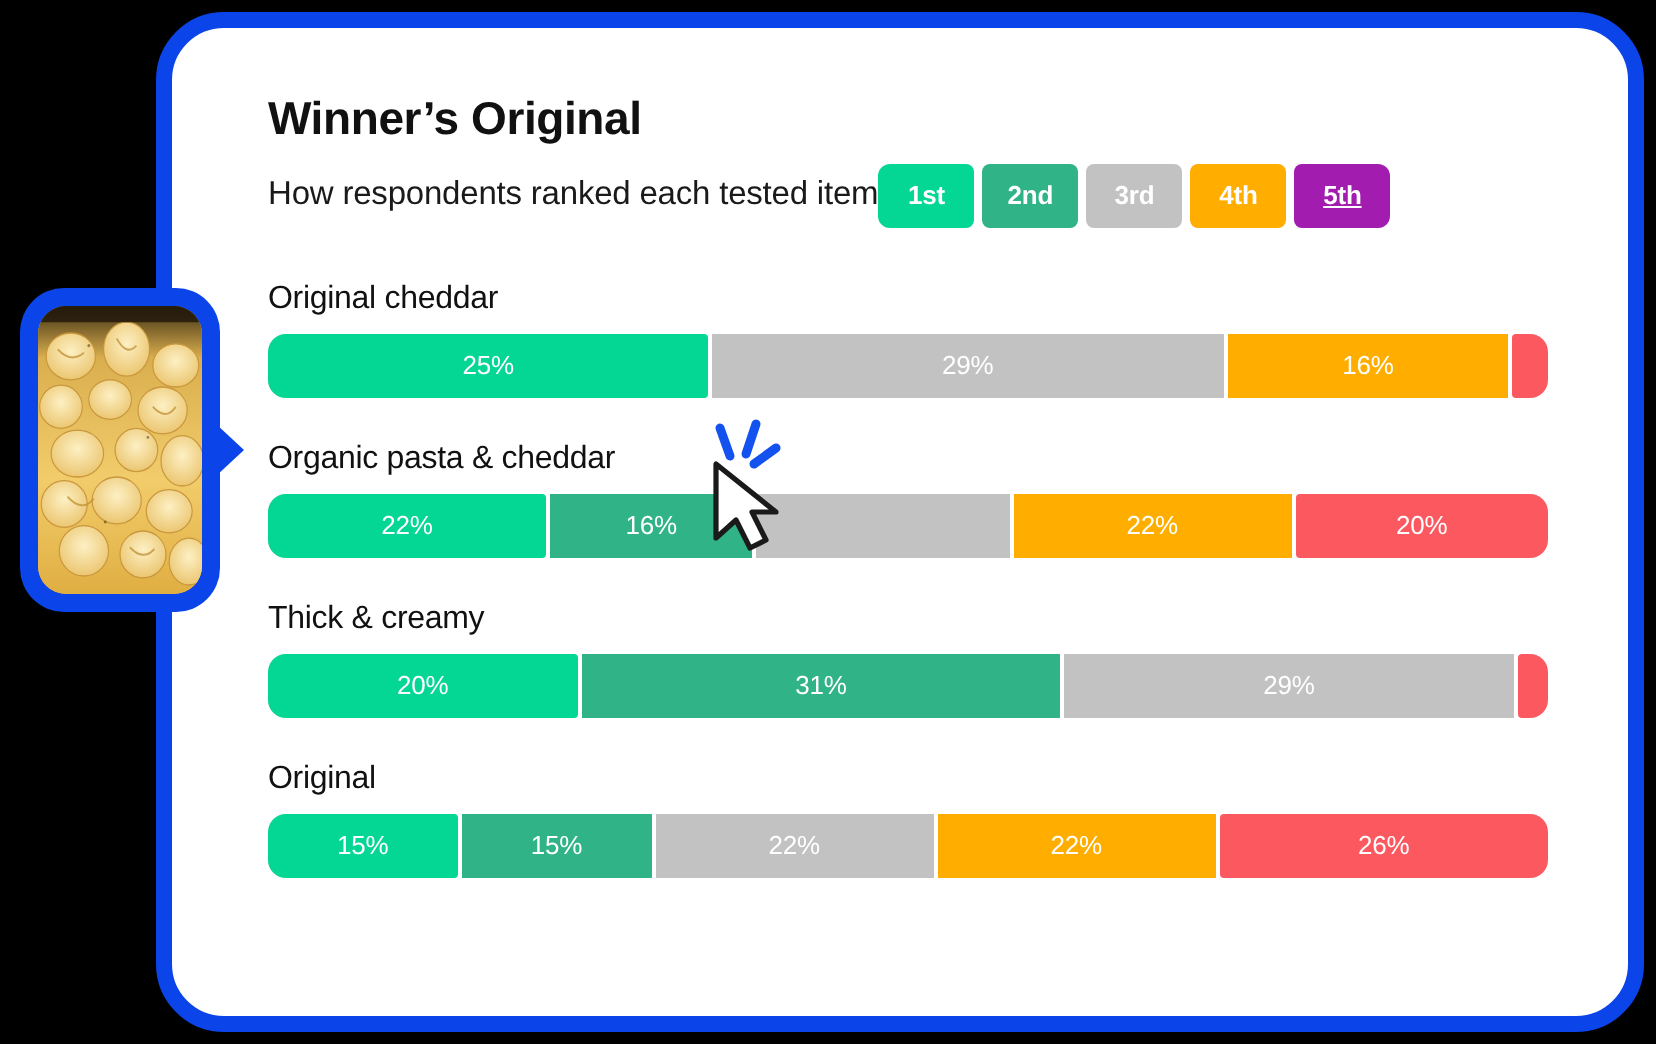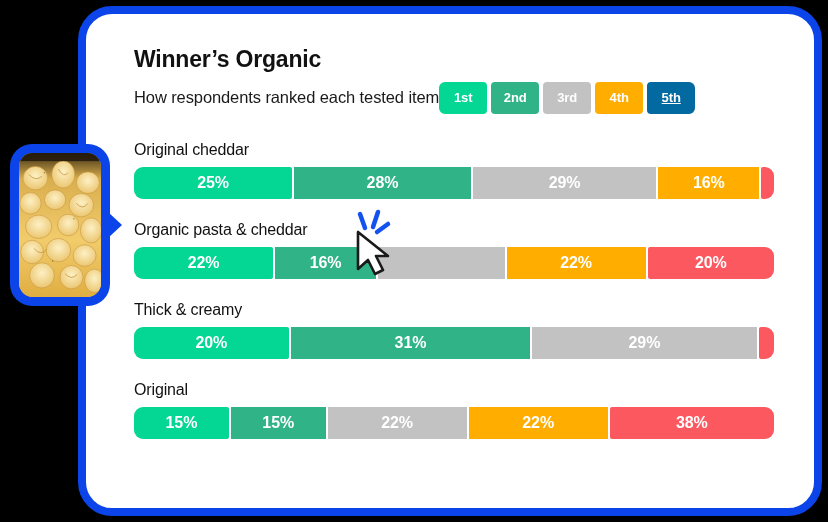--- a/index.html
+++ b/index.html
@@ -111,22 +111,22 @@
     height: 32px;
     width: 640px;
     gap: 2px;
   }
 
   .seg {
     display: flex;
     align-items: center;
     justify-content: center;
     color: #ffffff;
-    font-size: 16px;
-    font-weight: 700;
+    font-size: 13px;
+    font-weight: 400;
     letter-spacing: -0.1px;
     overflow: hidden;
     white-space: nowrap;
   }
   .seg:first-child { border-radius: 9px 2px 2px 9px; }
   .seg:last-child  { border-radius: 2px 9px 9px 2px; }
 
   
   .thumb-card {
     position: absolute;
@@ -176,39 +176,38 @@
   .cursor-wrap svg { display: block; overflow: visible; }
 </style>
 </head>
 <body>
 
 <div id="stage">
 
   <div class="summary-card">
     <div class="card-inner">
 
-      <h1 class="page-title">Winner’s Organic</h1>
+      <h1 class="page-title">Winner’s Original</h1>
 
       <div class="subhead-row">
         <div class="subtitle">How respondents ranked each tested item</div>
         <div class="legend" id="legend">
             <div class="legend-chip first" style="background: rgb(4, 214, 148);">1st</div>
             <div class="legend-chip" style="background: rgb(48, 179, 135);">2nd</div>
             <div class="legend-chip" style="background: rgb(194, 194, 194);">3rd</div>
             <div class="legend-chip" style="background: rgb(255, 174, 0);">4th</div>
-            <div class="legend-chip last" style="background: #0369a1; text-decoration: underline;">5th</div>
+            <div class="legend-chip last" style="background: #a21caf; text-decoration: underline;">5th</div>
           </div>
       </div>
 
       <div class="rows" id="rows">
           <div class="bar-row">
             <div class="row-label">Original cheddar</div>
             <div class="bar-track">
               <div class="seg" style="flex: 25 0 0px; background: rgb(4, 214, 148);">25%</div>
-              <div class="seg" style="flex: 28 0 0px; background: rgb(48, 179, 135);">28%</div>
               <div class="seg" style="flex: 29 0 0px; background: rgb(194, 194, 194);">29%</div>
               <div class="seg" style="flex: 16 0 0px; background: rgb(255, 174, 0);">16%</div>
               <div class="seg" style="flex: 2 0 0px; background: rgb(252, 88, 96);"></div>
             </div>
           </div>
           <div class="bar-row">
             <div class="row-label">Organic pasta &amp; cheddar</div>
             <div class="bar-track">
               <div class="seg" style="flex: 22 0 0px; background: rgb(4, 214, 148);">22%</div>
               <div class="seg" style="flex: 16 0 0px; background: rgb(48, 179, 135);">16%</div>
@@ -226,21 +225,21 @@
               <div class="seg" style="flex: 2 0 0px; background: rgb(252, 88, 96);"></div>
             </div>
           </div>
           <div class="bar-row">
             <div class="row-label">Original</div>
             <div class="bar-track">
               <div class="seg" style="flex: 15 0 0px; background: rgb(4, 214, 148);">15%</div>
               <div class="seg" style="flex: 15 0 0px; background: rgb(48, 179, 135);">15%</div>
               <div class="seg" style="flex: 22 0 0px; background: rgb(194, 194, 194);">22%</div>
               <div class="seg" style="flex: 22 0 0px; background: rgb(255, 174, 0);">22%</div>
-              <div class="seg" style="flex: 26 0 0px; background: rgb(252, 88, 96);">38%</div>
+              <div class="seg" style="flex: 26 0 0px; background: rgb(252, 88, 96);">26%</div>
             </div>
           </div>
         </div>
 
     </div>
   </div>
 
   <div class="thumb-card">
     <div class="thumb-photo">
       <svg viewBox="0 0 100 160" preserveAspectRatio="none" aria-hidden="true">

